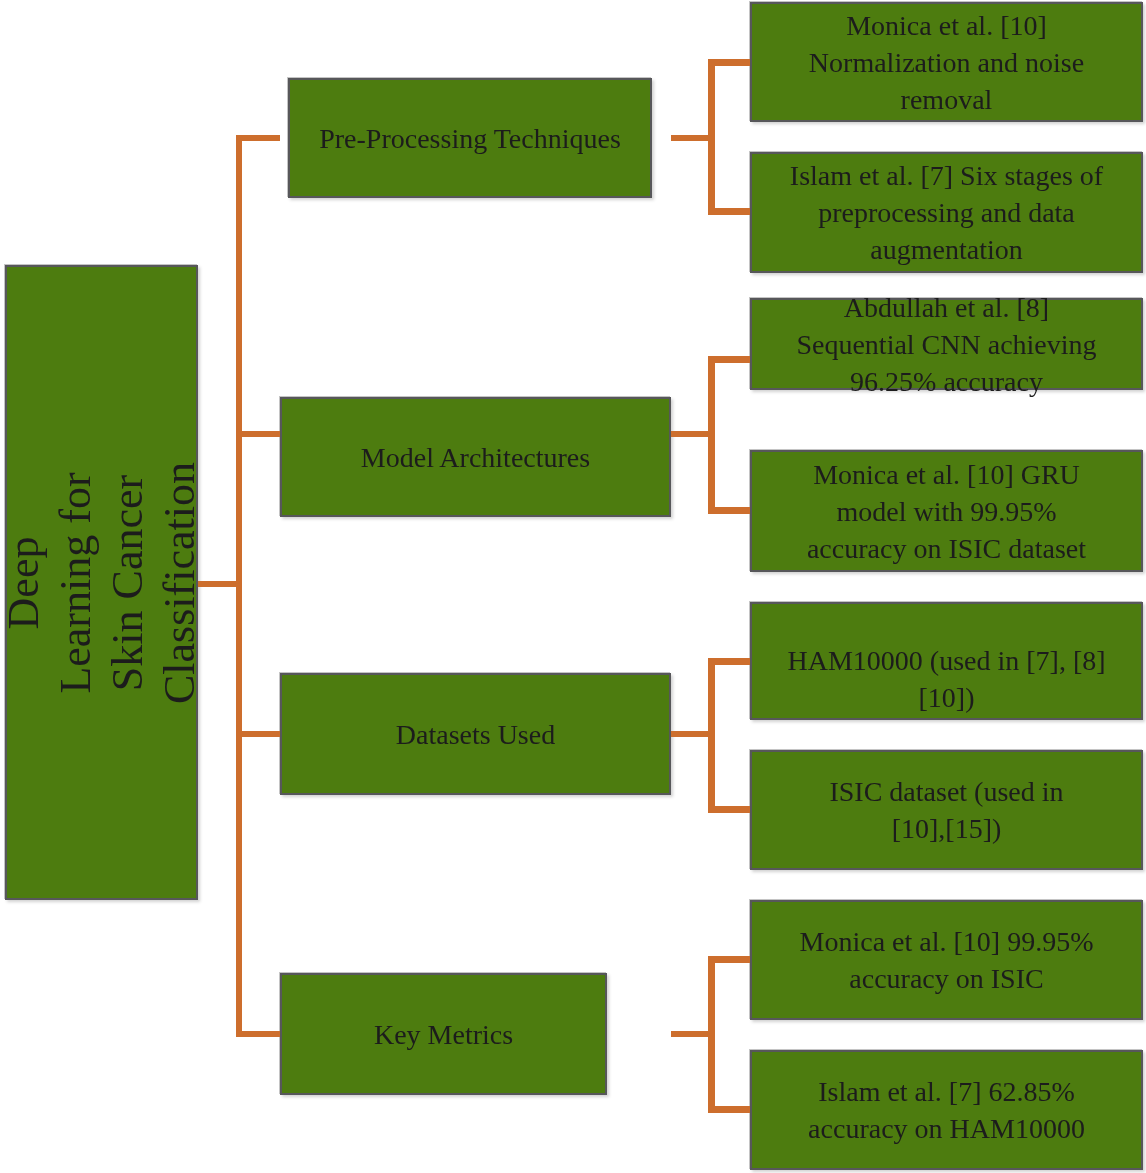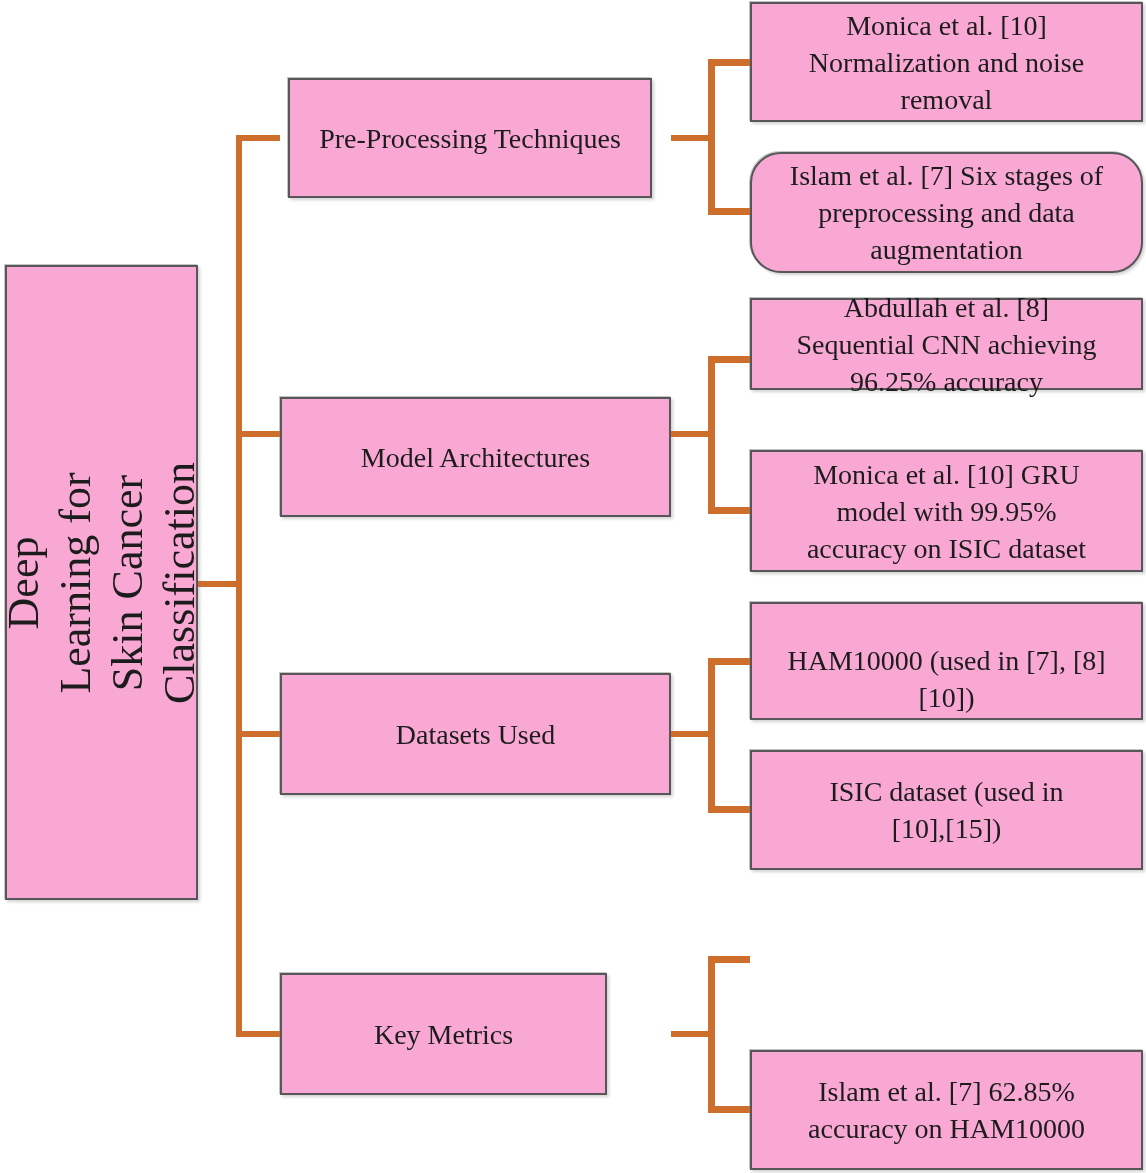--- a/index.html
+++ b/index.html
@@ -9,21 +9,21 @@
     position: relative;
     width: 1146px;
     height: 1173px;
     background: #ffffff;
     font-family: "Liberation Serif", "DejaVu Serif", serif;
     color: var(--ink);
     overflow: hidden;
   }
   .node {
     position: absolute;
-    background: #f9a8d4;
+    background: #4d7c0f;
     border: 2px solid var(--border);
     box-shadow: -1px -1px 0 rgba(150,150,150,0.55), 2px 2px 3px rgba(0,0,0,0.18);
     display: flex;
     align-items: center;
     justify-content: center;
     text-align: center;
     white-space: pre-line;
   }
   .leaf, .cat {
     font-size: 28px;
@@ -62,21 +62,21 @@
   </div>
   <div class="node cat" style="left:280px; top:973px; width:327px; height:122px;">
     <span>Key Metrics</span>
   </div>
 
   <div class="node leaf" style="left:750px; top:2px; width:393px; height:120px;">
     <span>Monica et al. [10]
 Normalization and noise
 removal</span>
   </div>
-  <div class="node leaf" style="left:750px; top:152px; width:393px; height:121px;border-radius:31px;">
+  <div class="node leaf" style="left:750px; top:152px; width:393px; height:121px;">
     <span>Islam et al. [7] Six stages of
 preprocessing and data
 augmentation</span>
   </div>
   <div class="node leaf" style="left:750px; top:298px; width:393px; height:92px;align-items:center;">
     <span>Abdullah et al. [8]
 Sequential CNN achieving
 96.25% accuracy</span>
   </div>
   <div class="node leaf" style="left:750px; top:450px; width:393px; height:122px;">
@@ -84,20 +84,24 @@
 model with 99.95%
 accuracy on ISIC dataset</span>
   </div>
   <div class="node leaf" style="left:750px; top:602px; width:393px; height:118px;align-items:flex-end;">
     <span>HAM10000 (used in [7], [8]
 [10])</span>
   </div>
   <div class="node leaf" style="left:750px; top:750px; width:393px; height:120px;">
     <span>ISIC dataset (used in
 [10],[15])</span>
+  </div>
+  <div class="node leaf" style="left:750px; top:900px; width:393px; height:120px;">
+    <span>Monica et al. [10] 99.95%
+accuracy on ISIC</span>
   </div>
   <div class="node leaf" style="left:750px; top:1050px; width:393px; height:120px;">
     <span>Islam et al. [7] 62.85%
 accuracy on HAM10000</span>
   </div>
 
   <div class="conn" style="left:236px; top:135px; width:6px; height:902px;"></div>
   <div class="conn" style="left:198px; top:581px; width:38px; height:6px;"></div>
   <div class="conn" style="left:236px; top:135px; width:44px; height:6px;"></div>
   <div class="conn" style="left:236px; top:431px; width:44px; height:6px;"></div>

